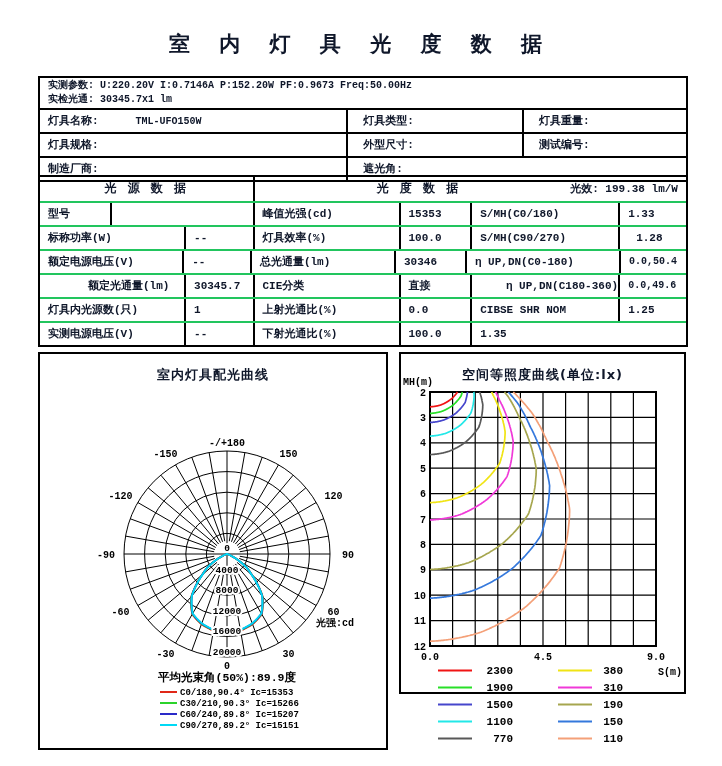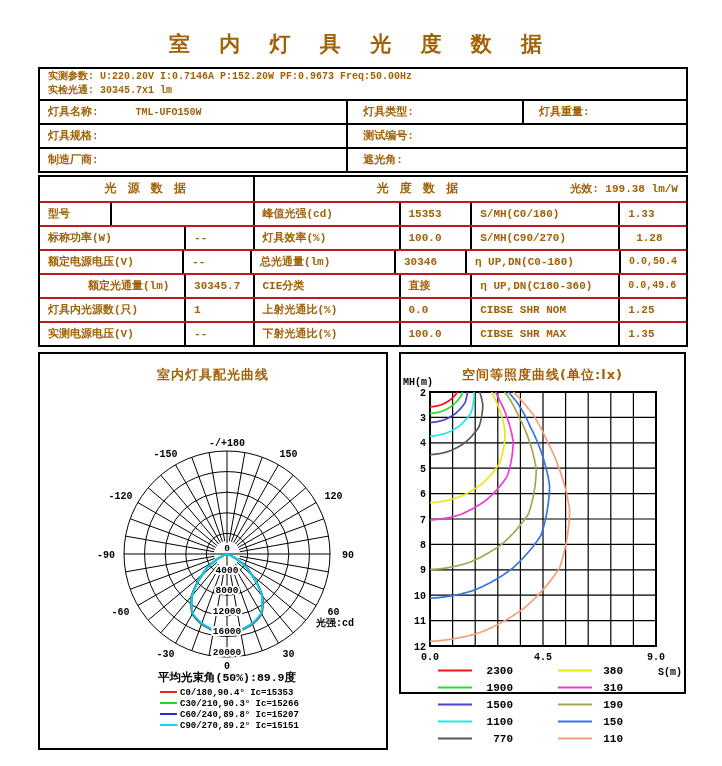--- a/index.html
+++ b/index.html
@@ -1,48 +1,48 @@
 <!DOCTYPE html>
 <html><head>
 <meta charset="utf-8">
 <style>
   * { box-sizing: border-box; margin: 0; padding: 0; }
   html,body { background:#fff; }
   .page {
     position: relative; width: 722px; height: 766px; background: #fff;
     font-family: "Liberation Mono", "DejaVu Sans Mono", monospace;
-    font-weight: bold; color: #a16207; overflow: hidden;
+    font-weight: bold; color: #0f172a; overflow: hidden;
   }
   .report-title {
     position: absolute; top: 30px; left: 0; width: 722px;
     text-align: center; font-size: 21px; letter-spacing: 11px;
     font-family: "DejaVu Sans", "Liberation Sans", sans-serif; font-weight: bold;
   }
   
   .info-table {
-    position: absolute; left: 38px; top: 67px; width: 650px;
+    position: absolute; left: 38px; top: 76px; width: 650px;
     border: 2px solid #000;
   }
   .info-head { height: 30px; padding: 1px 8px; font-size: 10px; line-height: 14px; }
   .info-row { display: flex; height: 24px; border-top: 2px solid #000; }
   .info-cell { padding: 4px 8px; font-size: 11px; line-height: 15px; white-space: nowrap; overflow: hidden; }
   .info-cell + .info-cell { border-left: 2px solid #000; padding-left: 15px; }
   .ic0 { width: 47.4%; } .ic1 { width: 27.2%; } .ic2 { width: 25.4%; }
   .info-cell .val { font-size: 10px; margin-left: 31px; }
   
   .data-table {
     position: absolute; left: 38px; top: 175px; width: 650px;
     border: 2px solid #000;
   }
   .dt-header { display: flex; height: 24px; font-size: 12px; }
   .dt-h-left { width: 32.9%; text-align: center; line-height: 24px; letter-spacing: 2px; }
   .dt-h-right { width: 67.1%; border-left: 2px solid #000; position: relative; line-height: 24px; }
   .dt-h-right .mid { position: absolute; left: 38%; transform: translateX(-50%); letter-spacing: 2px; }
   .dt-h-right .eff { position: absolute; right: 8px; font-size: 11px; letter-spacing: 0; }
-  .dt-row { display: flex; height: 24px; border-top: 2px solid #b91c1c; }
+  .dt-row { display: flex; height: 24px; border-top: 2px solid #22c55e; }
   .dt-cell { padding: 0 0 0 8px; font-size: 11px; line-height: 22px; white-space: nowrap; overflow: hidden; }
   .dt-cell + .dt-cell { border-left: 2px solid #000; }
   
   .chart-box { position: absolute; top: 352px; border: 2px solid #000; background: #fff; }
   .box-left  { left: 38px;  width: 350px; height: 398px; }
   .box-right { left: 399px; width: 287px; height: 342px; }
   .chart-title {
     position: absolute; top: 12px; left: 0; width: 100%; text-align: center;
     font-size: 13px; letter-spacing: 1px;
     font-family: "DejaVu Sans", "Liberation Sans", sans-serif; font-weight: bold;
@@ -64,20 +64,21 @@
       <div>实检光通: 30345.7x1 lm</div>
     </div>
     <div id="info-rows">
         <div class="info-row">
           <div class="info-cell ic0"><span>灯具名称:</span><span class="val"> TML-UFO150W</span></div>
           <div class="info-cell ic1"><span>灯具类型:</span><span class="val"></span></div>
           <div class="info-cell ic2"><span>灯具重量:</span><span class="val"></span></div>
         </div>
         <div class="info-row">
           <div class="info-cell ic0"><span>灯具规格:</span><span class="val"></span></div>
+          <div class="info-cell ic1"><span>外型尺寸:</span><span class="val"></span></div>
           <div class="info-cell ic2"><span>测试编号:</span><span class="val"></span></div>
         </div>
         <div class="info-row">
           <div class="info-cell ic0"><span>制造厂商:</span><span class="val"></span></div>
           <div class="info-cell ic2"><span>遮光角:</span><span class="val"></span></div>
         </div>
       </div>
   </div>
 
   <div class="data-table">
@@ -111,37 +112,36 @@
           <div class="dt-cell" style="width: 22.6%;">总光通量(lm)</div>
           <div class="dt-cell" style="width: 11.1%;">30346</div>
           <div class="dt-cell" style="width: 22.9%;">η UP,DN(C0-180)</div>
           <div class="dt-cell" style="width: 10.5%; font-size: 10px; margin-left: 8px;">0.0,50.4</div>
         </div>
         <div class="dt-row">
           <div class="dt-cell" style="width: 22.3%; padding-left: 48px;">额定光通量(lm)</div>
           <div class="dt-cell" style="width: 10.6%; padding-left: 8px;">30345.7</div>
           <div class="dt-cell" style="width: 22.6%;">CIE分类</div>
           <div class="dt-cell" style="width: 11.1%;">直接</div>
-          <div class="dt-cell" style="width: 22.9%;">η UP,DN(C180-360)</div>
+          <div class="dt-cell" style="width: 22.9%; text-align: right;">η UP,DN(C180-360)</div>
           <div class="dt-cell" style="width: 10.5%; font-size: 10px;">0.0,49.6</div>
         </div>
         <div class="dt-row">
           <div class="dt-cell" style="width: 22.3%;">灯具内光源数(只)</div>
           <div class="dt-cell" style="width: 10.6%;">1</div>
           <div class="dt-cell" style="width: 22.6%;">上射光通比(%)</div>
           <div class="dt-cell" style="width: 11.1%;">0.0</div>
           <div class="dt-cell" style="width: 22.9%;">CIBSE SHR NOM</div>
           <div class="dt-cell" style="width: 10.5%;">1.25</div>
         </div>
         <div class="dt-row">
           <div class="dt-cell" style="width: 22.3%;">实测电源电压(V)</div>
           <div class="dt-cell" style="width: 10.6%;">--</div>
           <div class="dt-cell" style="width: 22.6%;">下射光通比(%)</div>
           <div class="dt-cell" style="width: 11.1%;">100.0</div>
-          <div class="dt-cell" style="width: 22.9%;">CIBSE SHR MAX</div>
           <div class="dt-cell" style="width: 10.5%;">1.35</div>
         </div>
       </div>
   </div>
 
   <div class="chart-box box-left">
     <div class="chart-title">室内灯具配光曲线</div>
     <svg id="polar-svg" width="346" height="394" viewBox="0 0 346 394">
         <ellipse cx="187" cy="200" rx="20.6" ry="20.6" fill="none" stroke="#000" stroke-width="1"></ellipse>
         <ellipse cx="187" cy="200" rx="41.2" ry="41.2" fill="none" stroke="#000" stroke-width="1"></ellipse>

